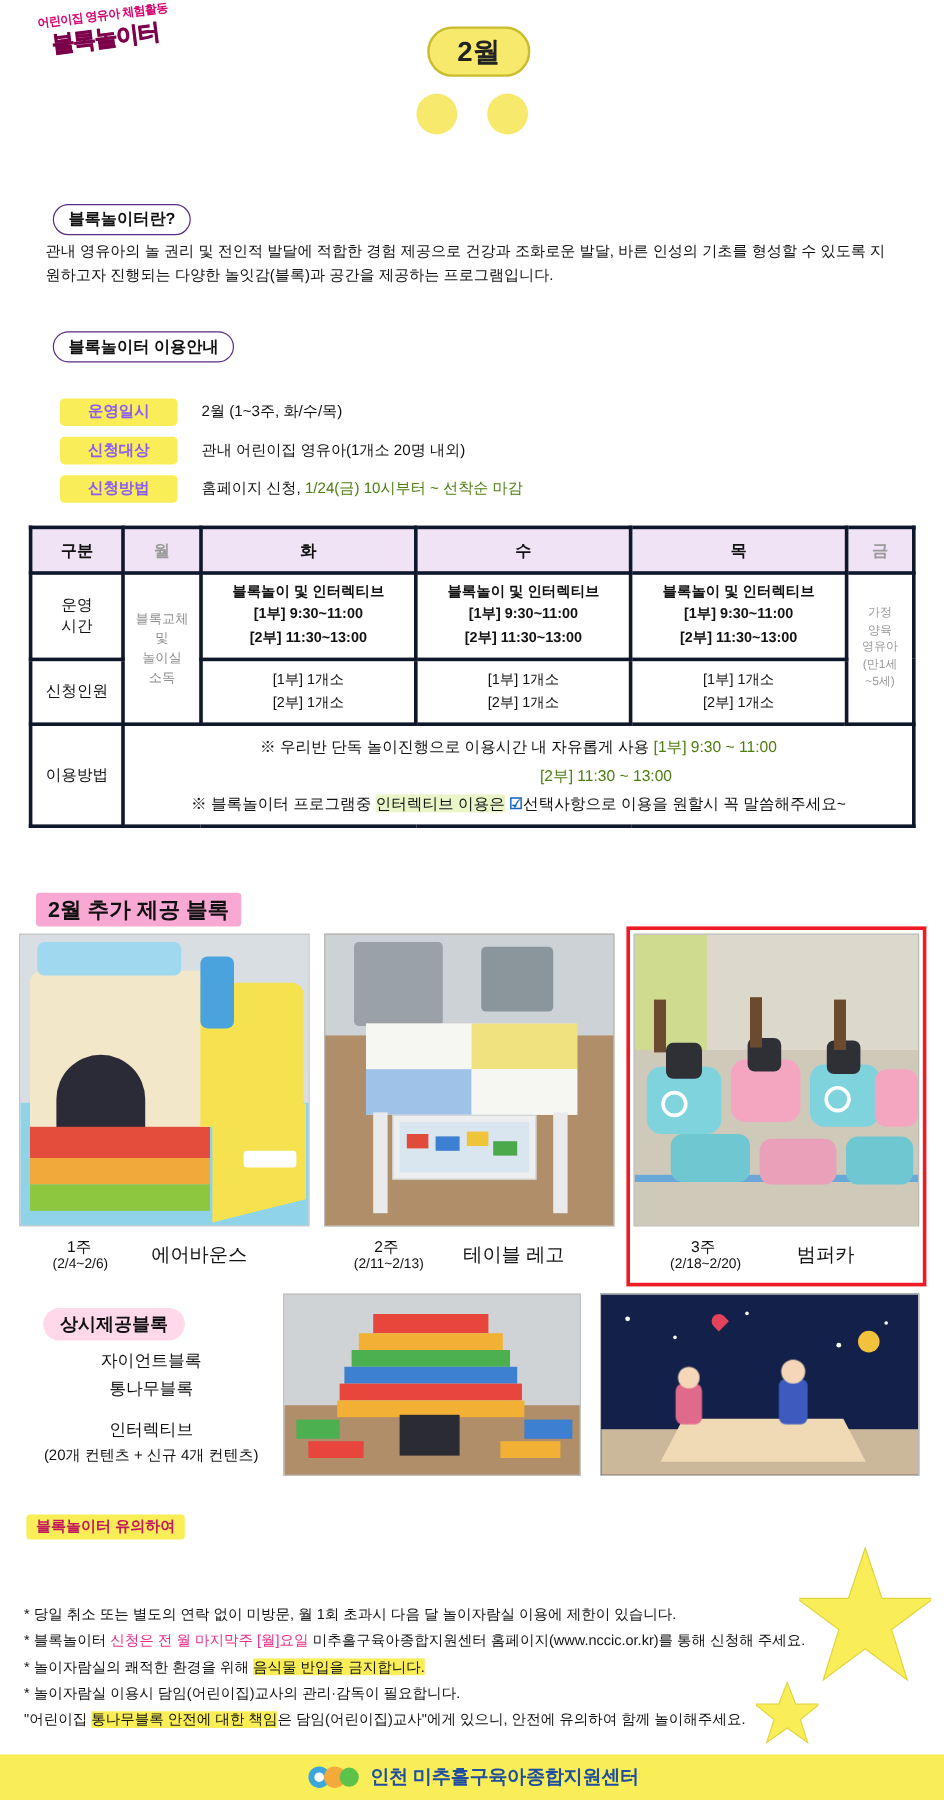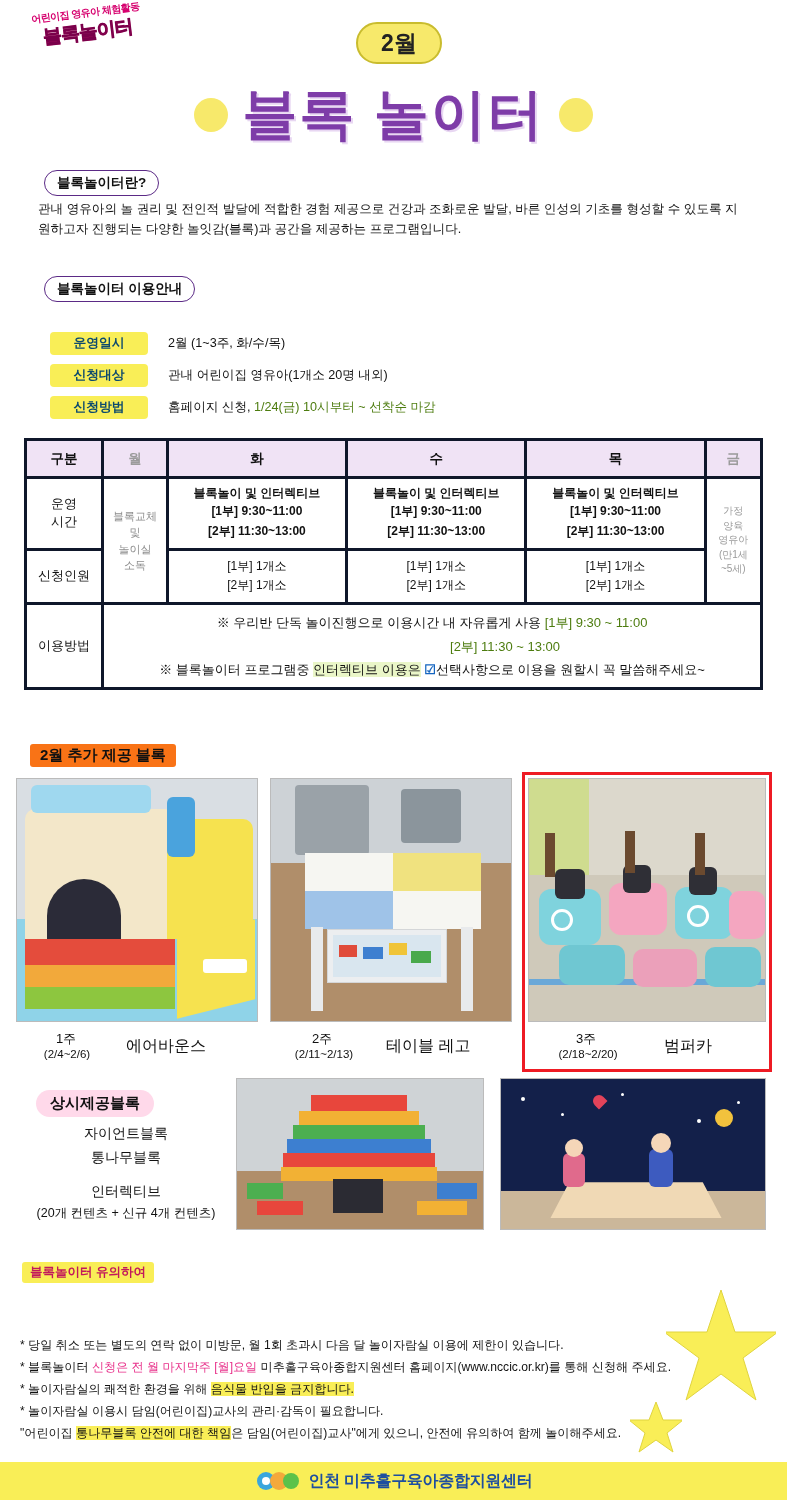--- a/index.html
+++ b/index.html
@@ -55,21 +55,21 @@
     background:#fff; white-space:nowrap;
   }
 
   .body-text {
     position:absolute; font-size:12.6px; line-height:1.55; color:#111;
   }
 
   
   .chip {
     position:absolute; background:#f9ee57; border-radius:4px;
-    font-size:12.8px; font-weight:bold; color:#0c4a6e; text-align:center;
+    font-size:12.8px; font-weight:bold; color:#8b5cf6; text-align:center;
     padding:3px 0; width:98px;
   }
   .chip-text { position:absolute; font-size:12.6px; color:#111; }
   .pink { color:#4d7c0f; }
 
   
   .tbl {
     position:absolute; left:24px; top:438px; width:739px;
     border-collapse:collapse; font-size:12px;
   }
@@ -87,22 +87,22 @@
   .tbl .muted { color:#8d8d8d; font-size:11px; line-height:1.5; }
   .tbl .muted2 { color:#9a9a9a; font-size:10px; line-height:1.45; }
   .tbl .cellline { line-height:1.65; }
   .tbl .bold { font-weight:bold; }
   .usage-cell { text-align:left; padding:8px 10px; line-height:1.8; font-size:13px; }
   .chk { color:#1565c0; font-weight:bold; }
   .hl { background:#eaf6c8; }
 
   
   .green-head {
-    position:absolute; font-size:15px; font-weight:bold; color:#111;
-    background:#f97316; padding:2px 10px; border-radius:3px;
+    position:absolute; font-size:18px; font-weight:bold; color:#111;
+    background:#f9a8d4; padding:2px 10px; border-radius:3px;
   }
   .green-head .ms { color:#111; }
 
   
   .photo { position:absolute; border:1px solid #bbb; overflow:hidden; }
   .cap-week { position:absolute; font-size:13px; color:#111; text-align:center; }
   .cap-date { position:absolute; font-size:11.5px; color:#111; text-align:center; }
   .cap-name { position:absolute; font-size:16px; color:#111; }
   .redbox { position:absolute; border:3px solid #ee1b24; }
 
@@ -143,21 +143,20 @@
 
   <div class="logo">
     <div class="l1">어린이집 영유아 체험활동</div>
     <div class="l2">블록놀이터</div>
   </div>
 
   <div class="month-bubble">2월</div>
 
   <div class="title-wrap">
     <span class="title-dot"></span>
-    <span class="main-title">블록 놀이터</span>
     <span class="title-dot"></span>
   </div>
 
   <div class="sec-label" style="left:44px; top:170px;">블록놀이터란?</div>
   <div class="body-text" style="left:38px; top:200px; width:712px;">관내 영유아의 놀 권리 및 전인적 발달에 적합한 경험 제공으로 건강과 조화로운 발달, 바른 인성의 기초를 형성할 수 있도록 지원하고자 진행되는 다양한 놀잇감(블록)과 공간을 제공하는 프로그램입니다.</div>
 
   <div class="sec-label" style="left:44px; top:276px;">블록놀이터 이용안내</div>
 
   <div class="chip" style="left:50px; top:332px;">운영일시</div>
   <div class="chip-text" style="left:168px; top:335px;">2월 (1~3주, 화/수/목)</div>

